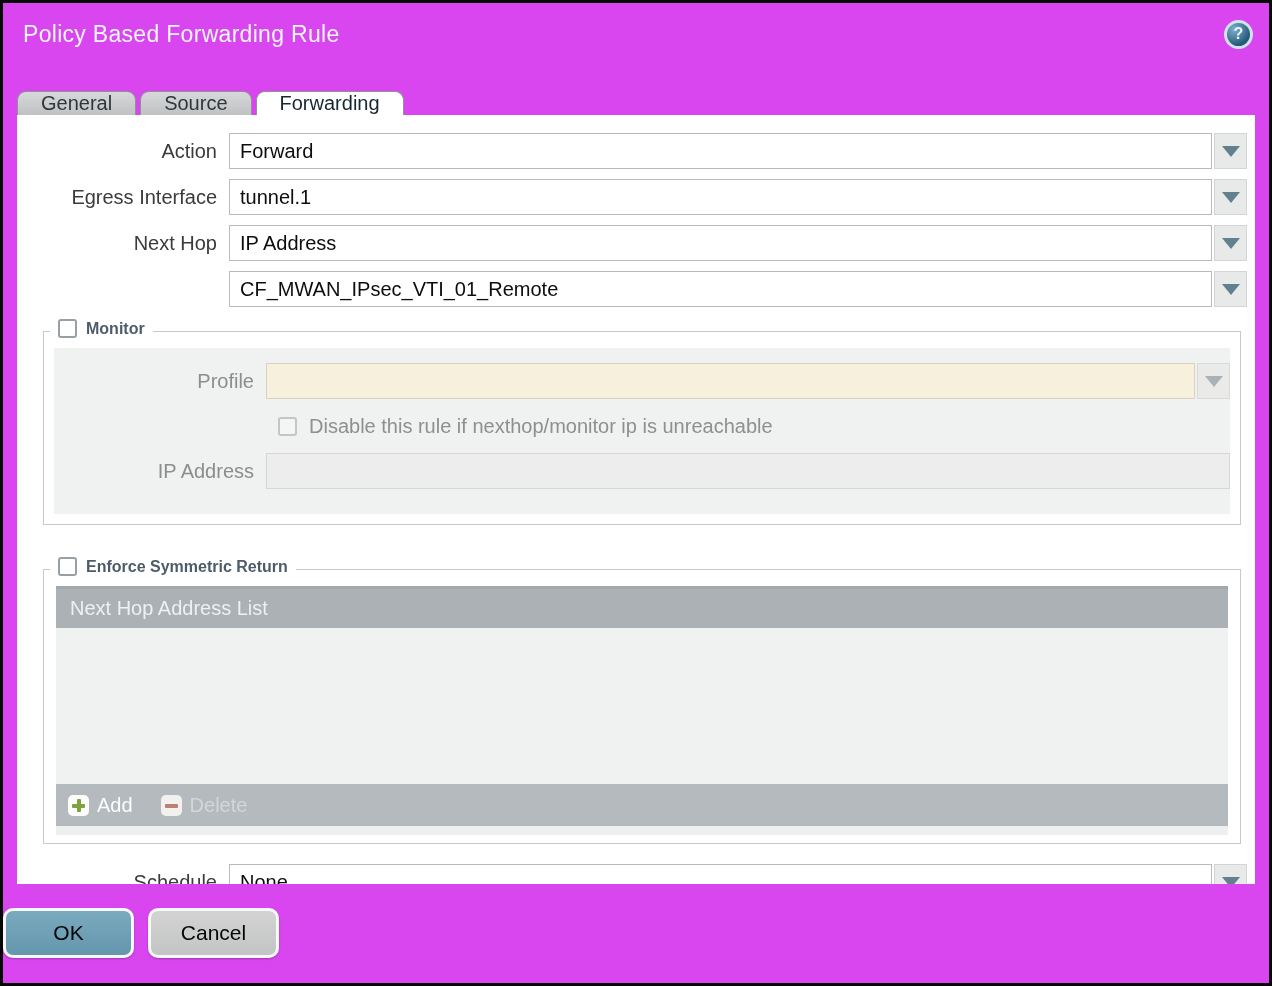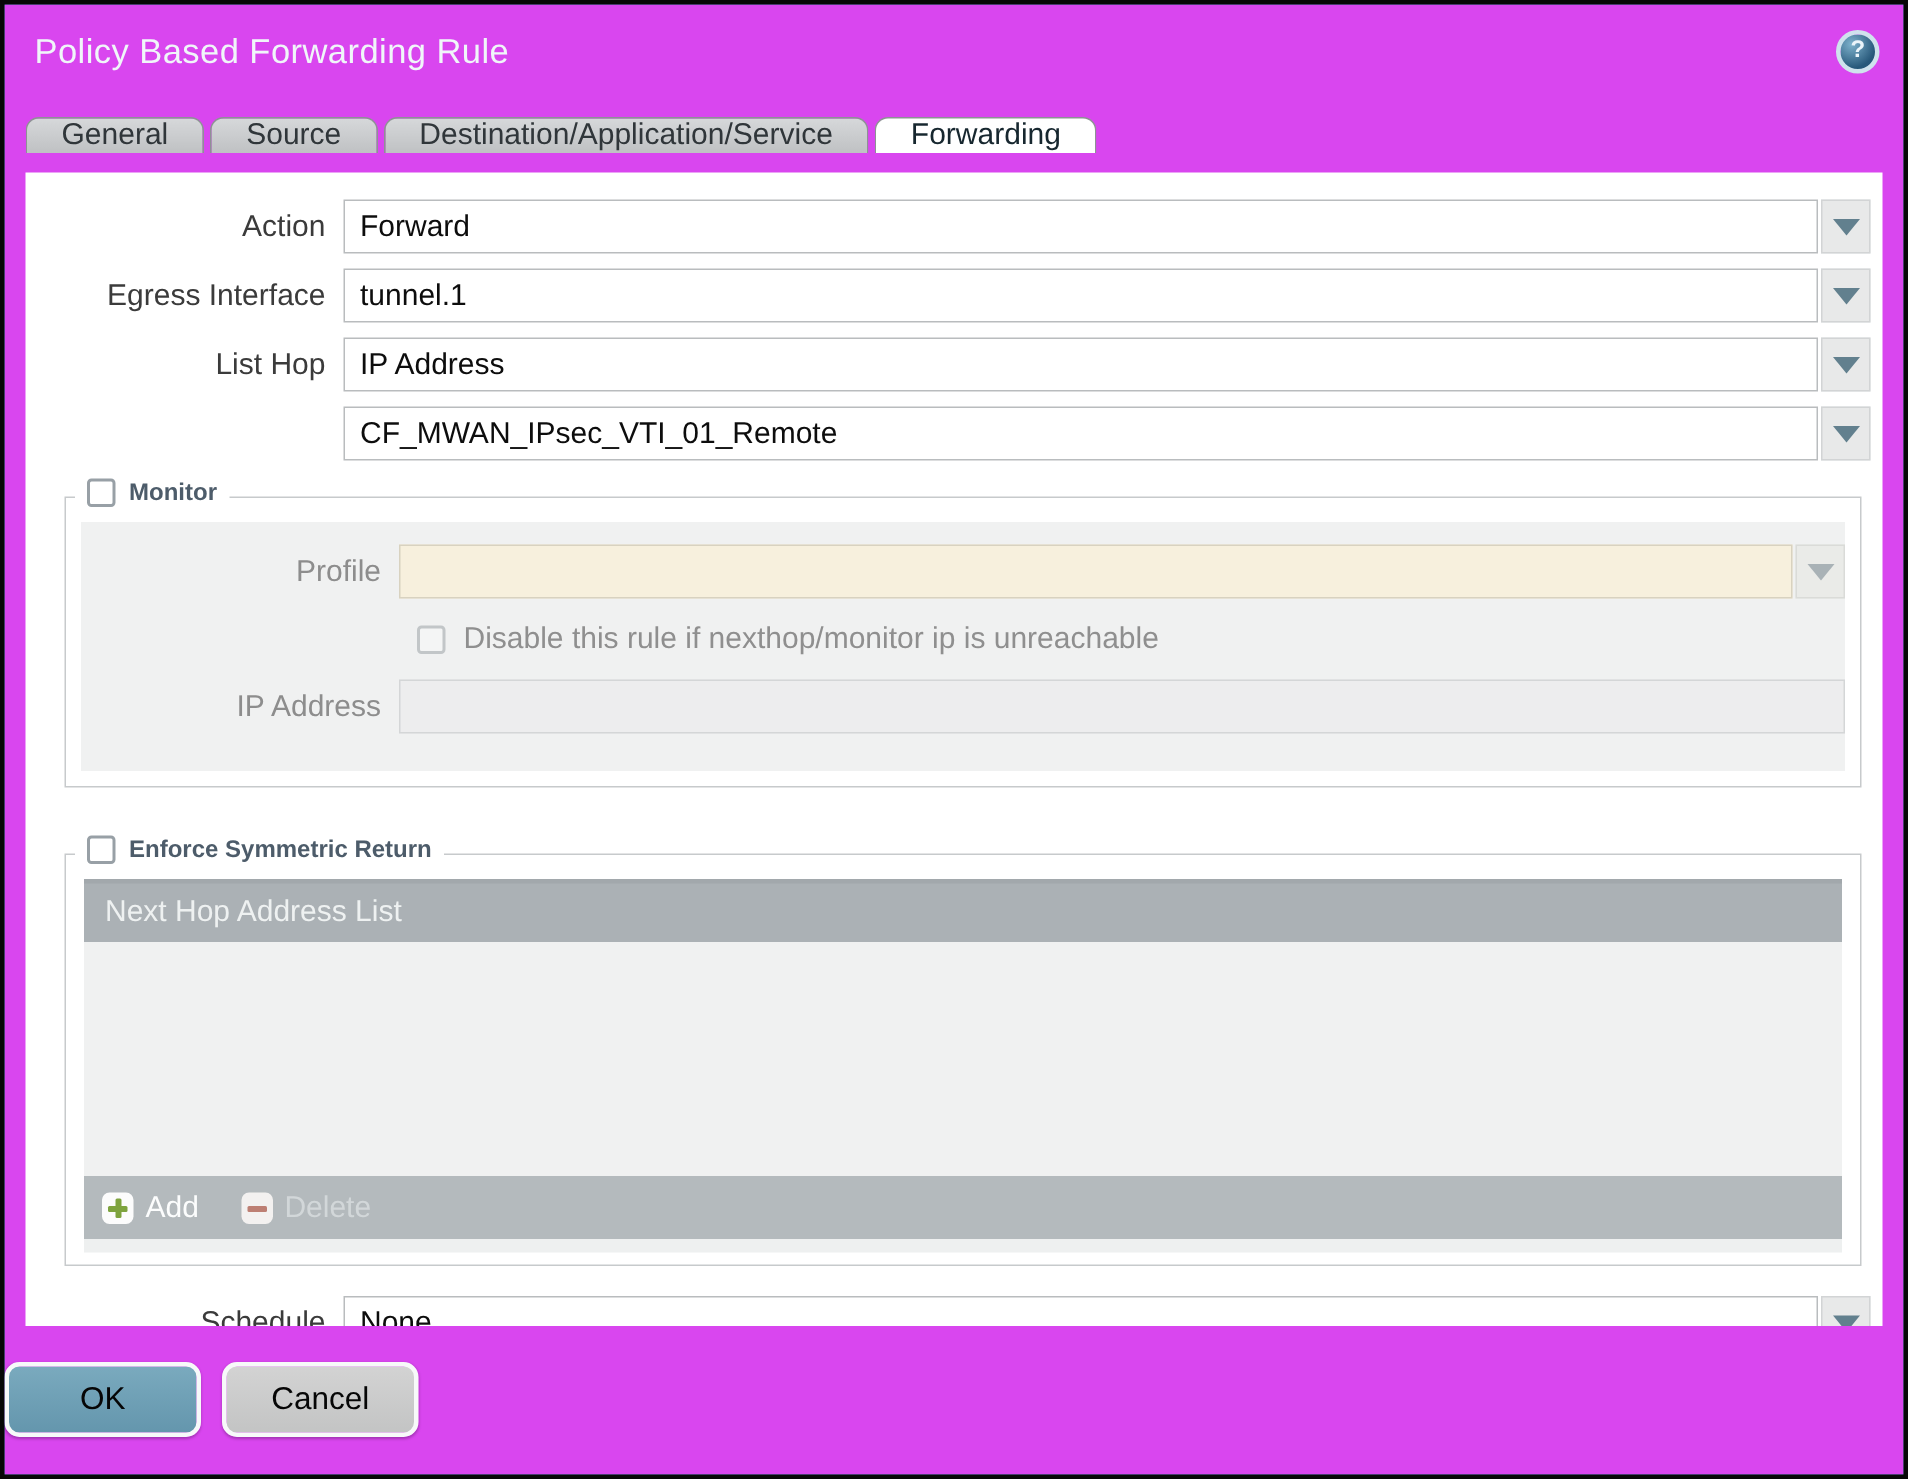--- a/index.html
+++ b/index.html
@@ -14,21 +14,21 @@
 
   
   .title-bar { height:62px; flex:none; display:flex; align-items:center; justify-content:space-between; padding:0 16px 0 20px; }
   .title { font-size:23px; color:#f0f6f9; letter-spacing:.3px; }
   .help { width:29px; height:29px; border-radius:50%; border:3px solid #cfe2ed;
           background:radial-gradient(circle at 32% 28%, #7db1cc, #27587a 70%);
           color:#eaf4fa; font-size:16px; font-weight:bold;
           display:flex; align-items:center; justify-content:center; cursor:pointer; }
 
   
-  .tab-strip { height:50px; flex:none; display:flex; gap:4px; padding-left:14px; align-items:center; }
+  .tab-strip { height:50px; flex:none; display:flex; gap:4px; padding-left:14px; align-items:flex-end; }
   .tab { padding:0 23px; display:flex; align-items:center; font-size:20px; color:#30363a;
          background:linear-gradient(#d6d8da,#bfc1c3); border:1px solid #8d9294; border-bottom:none;
          border-radius:9px 9px 0 0; cursor:pointer; white-space:nowrap; }
   .tab.active { background:#ffffff; color:#17272f; position:relative; z-index:2; }
 
   
   .content { flex:none; height:769px; background:#ffffff; margin:0 14px; padding:18px 8px 0 0; overflow:hidden; position:relative; z-index:1; }
 
   .frow { display:flex; align-items:center; margin-bottom:10px;border-radius:11px; }
   .flabel { width:212px; flex:none; text-align:right; padding-right:12px; font-size:20px; color:#3b3b3b; }
@@ -92,21 +92,20 @@
   <div class="title-bar">
     <div class="title">Policy Based Forwarding Rule</div>
     <div class="help">
       <span>?</span>
     </div>
   </div>
 
   <div class="tab-strip">
     <div class="tab">General</div>
     <div class="tab">Source</div>
-    <div class="tab">Destination/Application/Service</div>
     <div class="tab active">Forwarding</div>
   </div>
 
   <div class="content">
 
     <div class="frow">
       <div class="flabel">Action</div>
       <div class="fwrap">
         <div class="fbox">Forward</div>
         <div class="ddbtn">
@@ -119,21 +118,21 @@
       <div class="flabel">Egress Interface</div>
       <div class="fwrap">
         <div class="fbox">tunnel.1</div>
         <div class="ddbtn">
           <span class="arr"></span>
         </div>
       </div>
     </div>
 
     <div class="frow">
-      <div class="flabel">List Hop</div>
+      <div class="flabel">Next Hop</div>
       <div class="fwrap">
         <div class="fbox">IP Address</div>
         <div class="ddbtn">
           <span class="arr"></span>
         </div>
       </div>
     </div>
 
     <div class="frow">
       <div class="flabel"></div>

